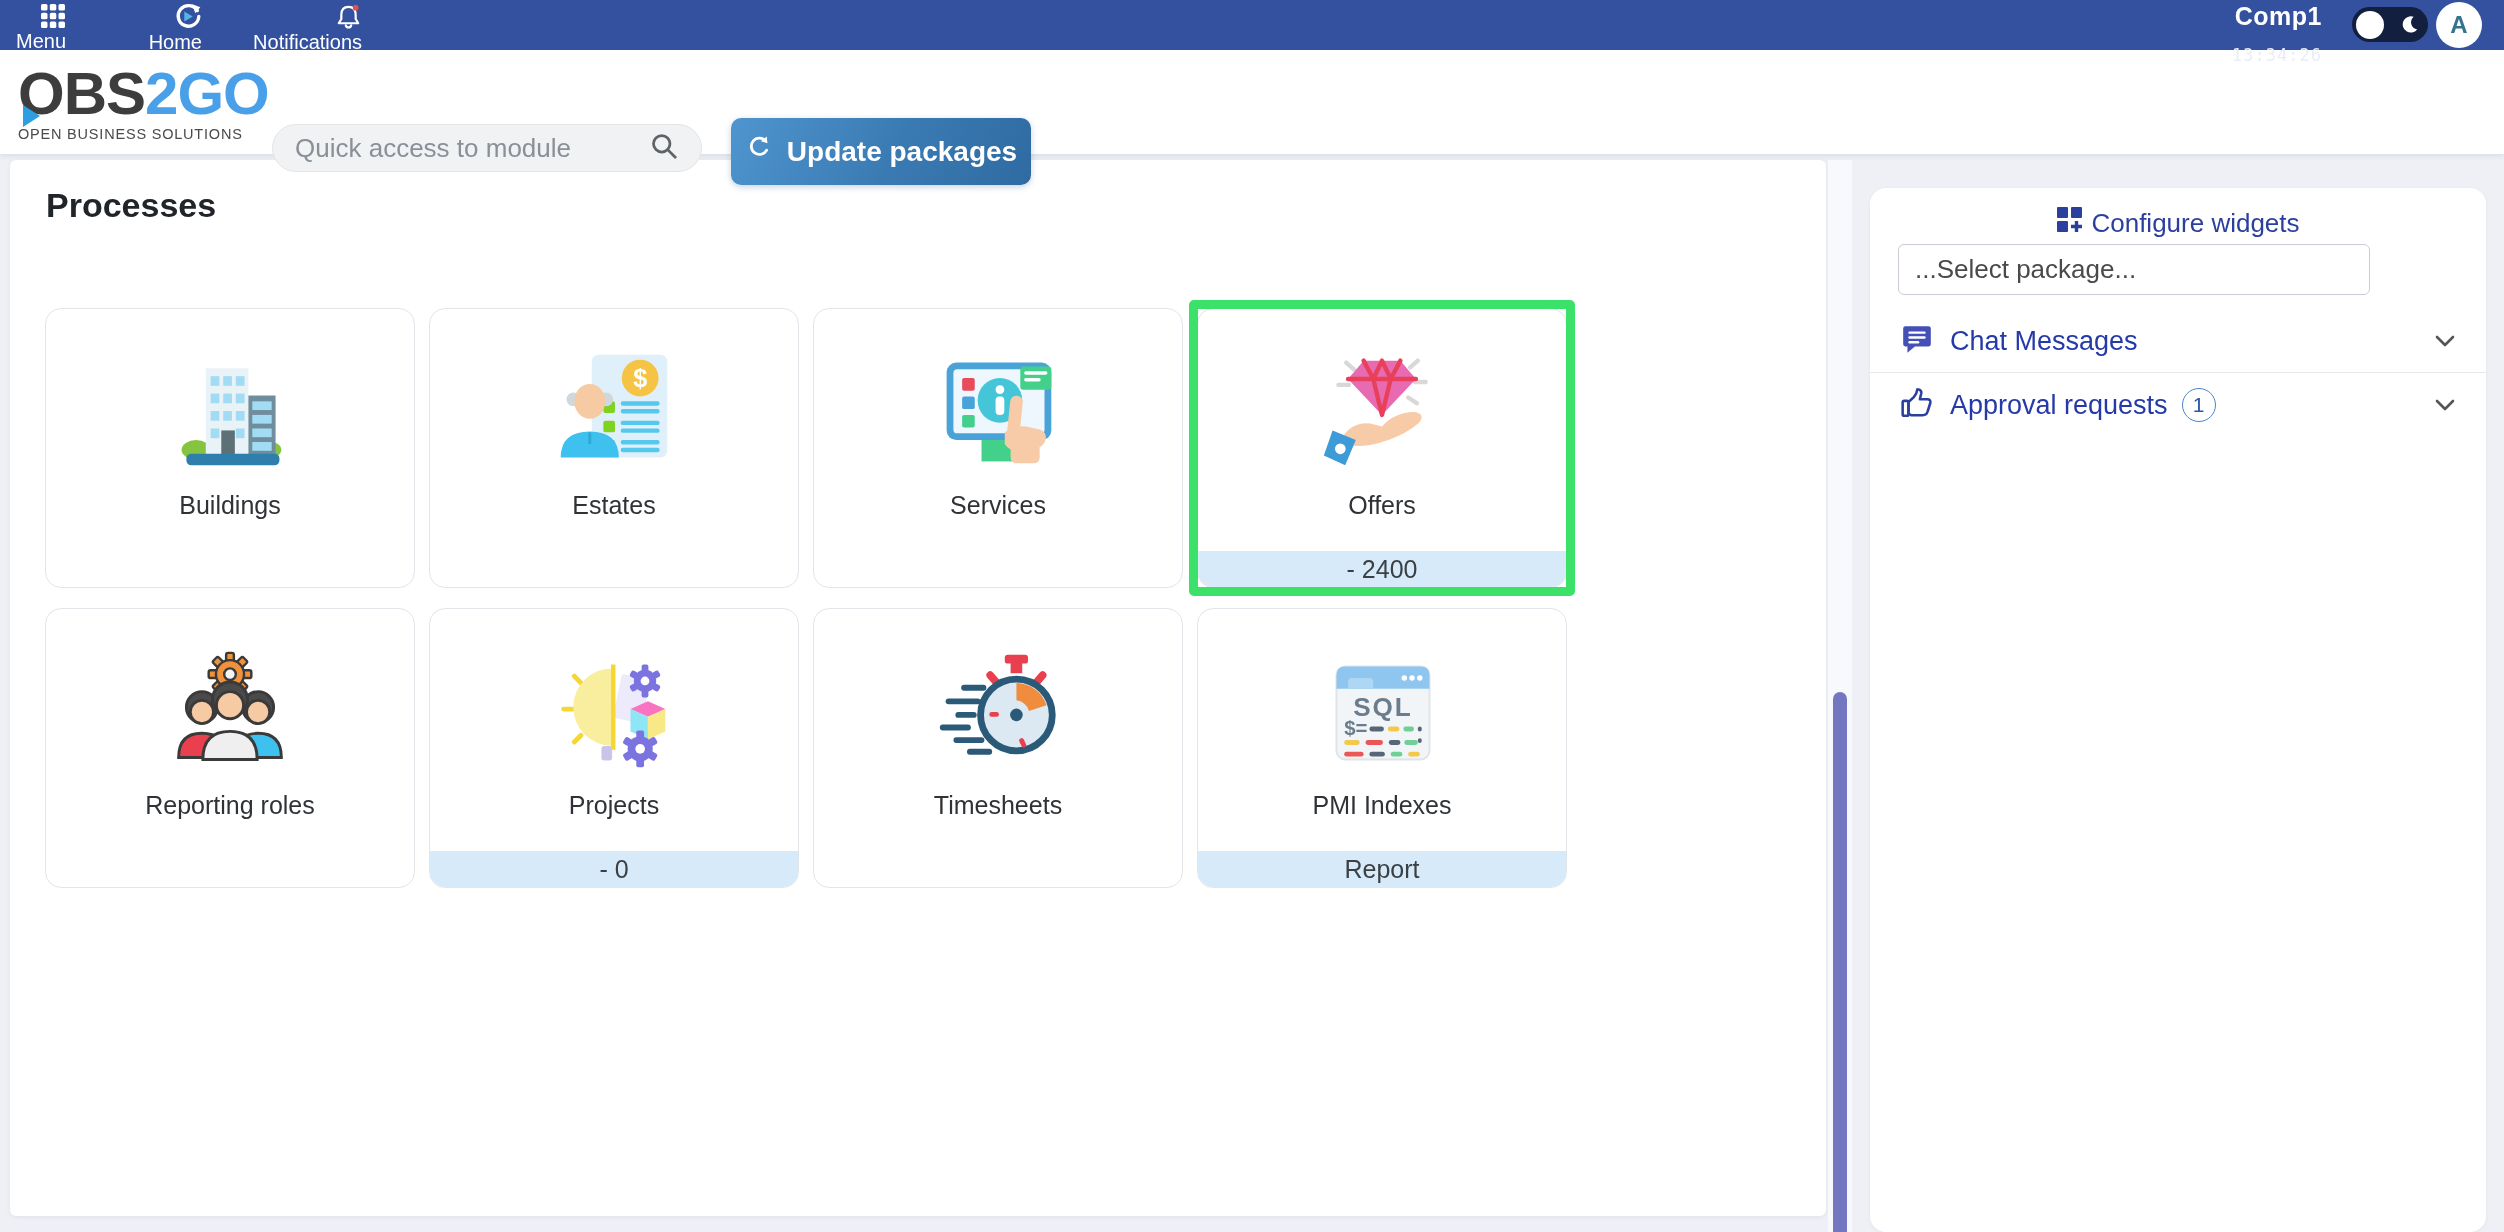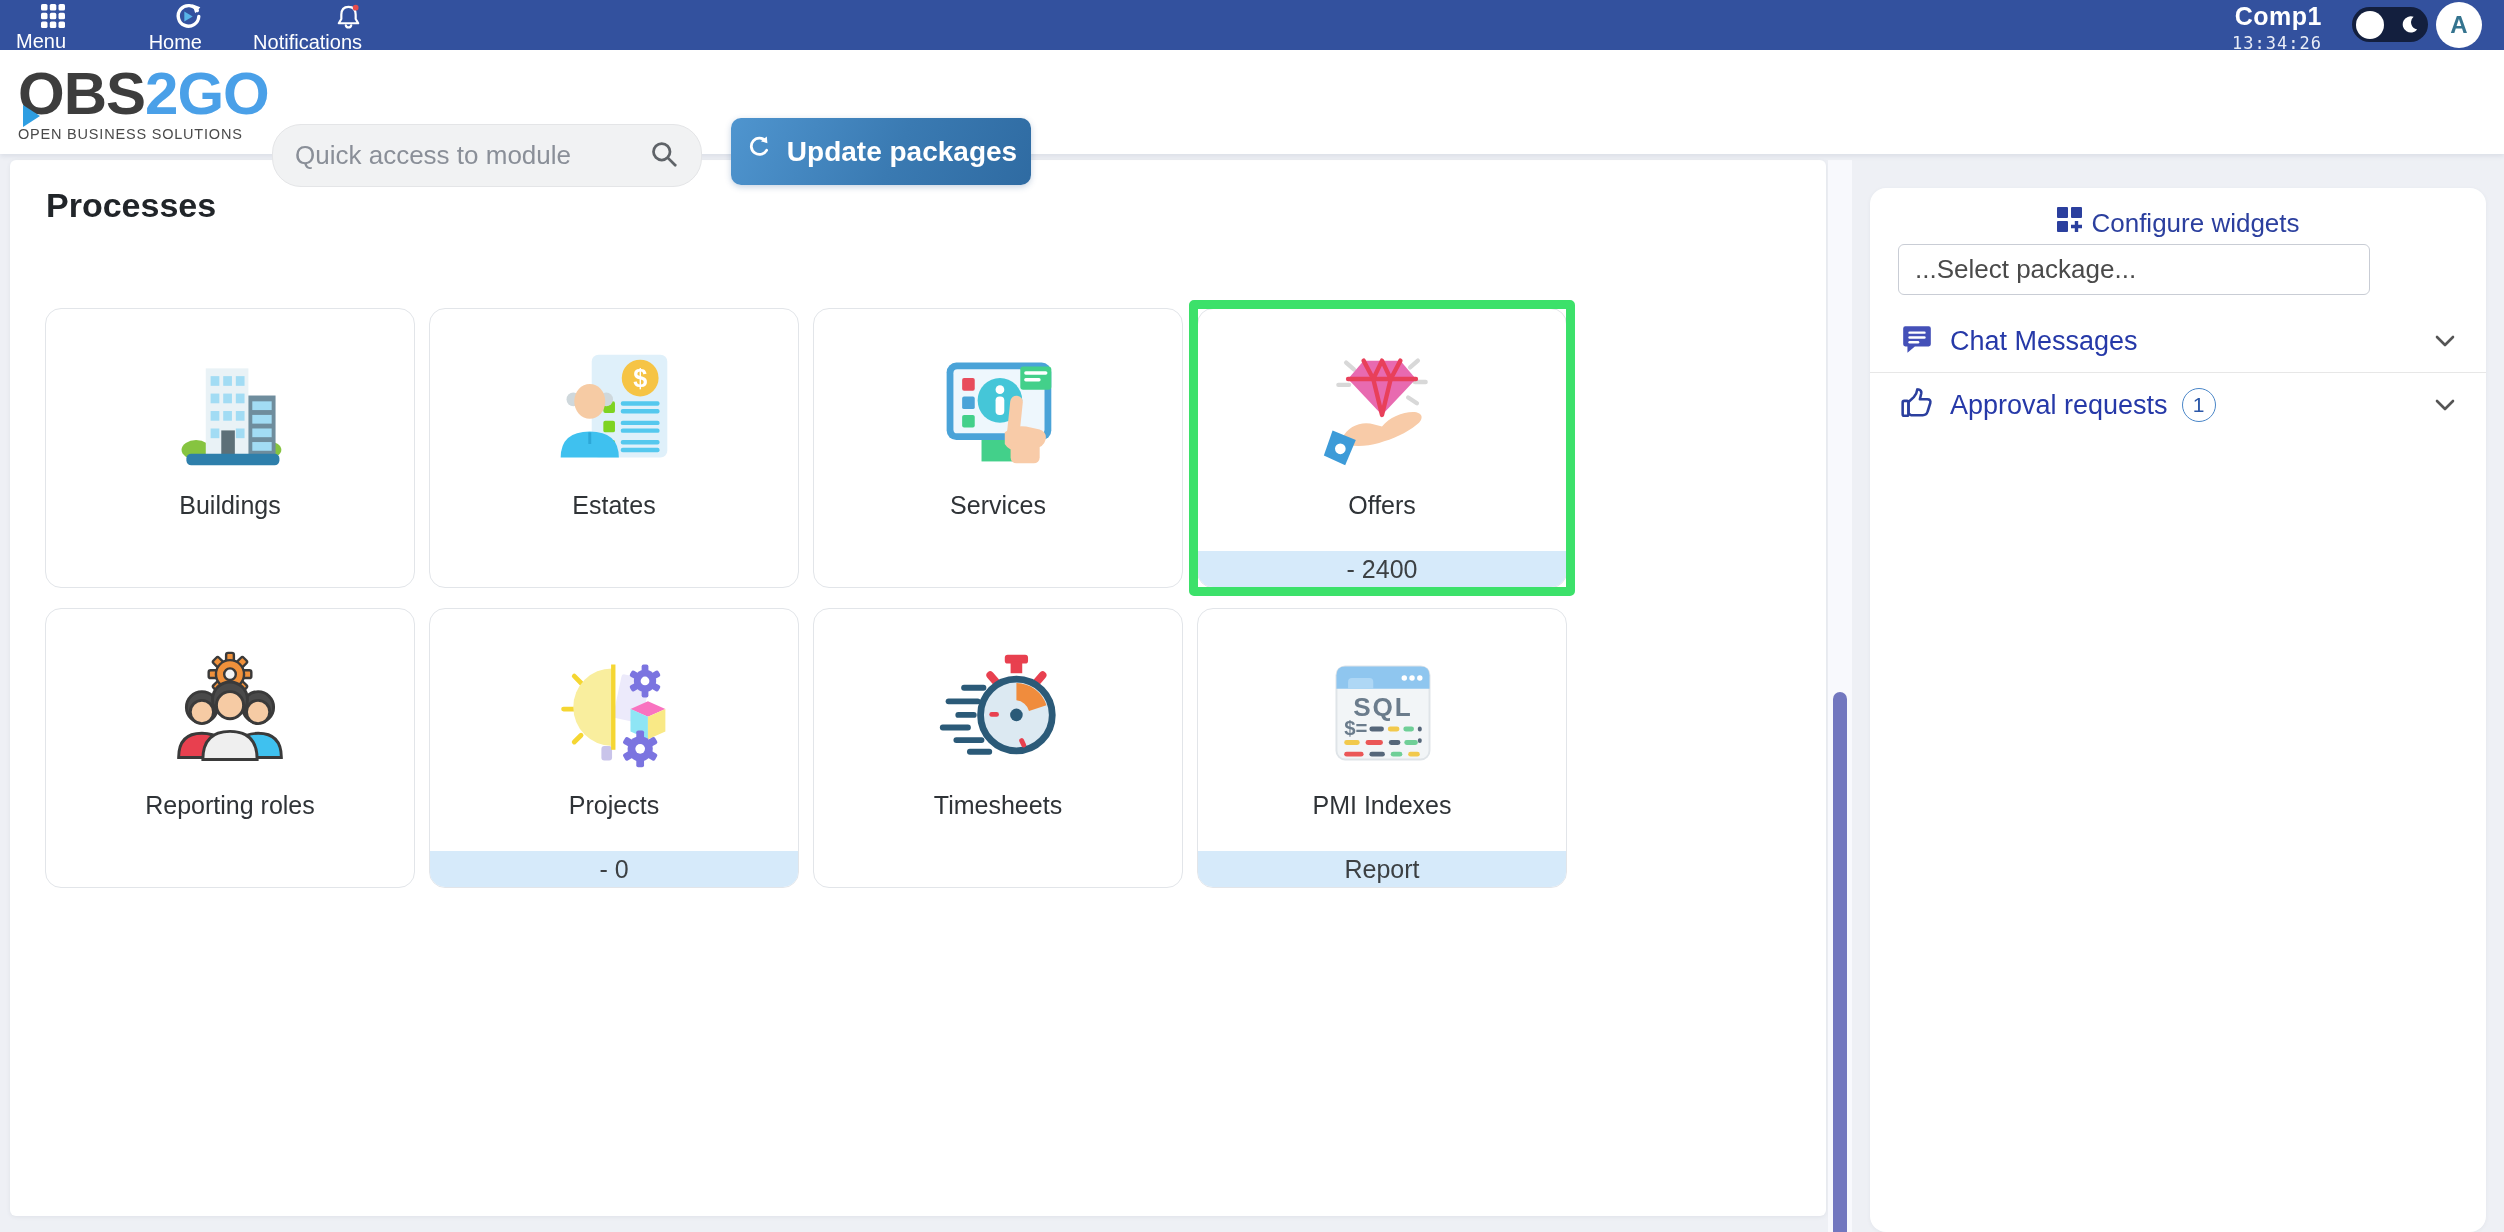--- a/index.html
+++ b/index.html
@@ -11,38 +11,38 @@
   .topbar { position:absolute; left:0; top:0; width:2504px; height:50px; background:#33519e; z-index:30; }
   .nav-item { position:absolute; top:3px; display:flex; flex-direction:column; align-items:flex-end; color:#fff; cursor:pointer; }
   .nav-item svg { display:block; }
   .nav-label { font-size:20px; margin-top:1px; color:#fff; }
   .nav-menu { left:10px; width:56px; }
   .nav-home { left:138px; width:64px; }
   .nav-notif { left:252px; width:110px; }
 
   .company-block { position:absolute; left:2222px; top:2px; width:100px; text-align:right; color:#fff; }
   .company-name { font-size:25px; font-weight:bold; letter-spacing:0.5px; }
-  .company-time { font-size:17px; font-family:"DejaVu Sans Mono", monospace; letter-spacing:1px; margin-top:2px; color:#e9edf7; }
+  .company-time { font-size:17px; font-family:"DejaVu Sans Mono", monospace; letter-spacing:1px; margin-top:14px; color:#e9edf7; }
 
   .theme-toggle { position:absolute; left:2352px; top:7px; width:76px; height:35px; border-radius:18px; background:#131f3e; cursor:pointer; }
   .toggle-knob { position:absolute; left:4px; top:3.5px; width:28px; height:28px; border-radius:50%; background:#fff; }
   .toggle-moon { position:absolute; right:9px; top:8px; }
 
   .avatar { position:absolute; left:2436px; top:2px; width:46px; height:46px; border-radius:50%; background:#fff; display:flex; align-items:center; justify-content:center; font-size:24px; font-weight:bold; color:#35748f; cursor:pointer; }
 
   
   .appbar { position:absolute; left:0; top:50px; width:2504px; height:104px; background:#fff; box-shadow:0 2px 5px rgba(40,60,100,.10); z-index:20; }
   .logo { position:absolute; left:18px; top:14px; cursor:pointer; }
   .logo-main { position:relative; font-size:60px; font-weight:bold; letter-spacing:-1px; line-height:1; }
   .logo-dark { color:#3d3d3d; }
   .logo-accent { color:#4aa0e8; }
   .logo-play { position:absolute; left:5px; top:13px; }
   .logo-sub { font-size:14.5px; color:#4a4a4a; letter-spacing:0.8px; margin-top:2px; }
 
-  .search-pill { position:absolute; left:272px; top:74px; width:430px; height:63px; background:#f1f2f3; border:1px solid #e4e5e7; border-radius:29px; display:flex; align-items:center; padding:0 22px; }
+  .search-pill { position:absolute; left:272px; top:74px; width:430px; height:48px; background:#f1f2f3; border:1px solid #e4e5e7; border-radius:29px; display:flex; align-items:center; padding:0 22px; }
   .search-pill input { flex:1; border:none; outline:none; background:transparent; font-size:26px; color:#333; font-family:"Liberation Sans", sans-serif; }
   .search-pill input::placeholder { color:#8a8f98; }
   .search-icon { margin-left:10px; cursor:pointer; }
 
   .update-btn { position:absolute; left:731px; top:68px; width:300px; height:67px; border:none; border-radius:10px;
     background:linear-gradient(115deg,#4f95cf 0%,#3a7ab2 55%,#2f6ba2 100%);
     color:#fff; font-size:28px; font-weight:bold; font-family:"Liberation Sans", sans-serif;
     display:flex; align-items:center; justify-content:center; gap:14px; cursor:pointer; box-shadow:0 2px 6px rgba(30,80,140,.25); }
 
   

